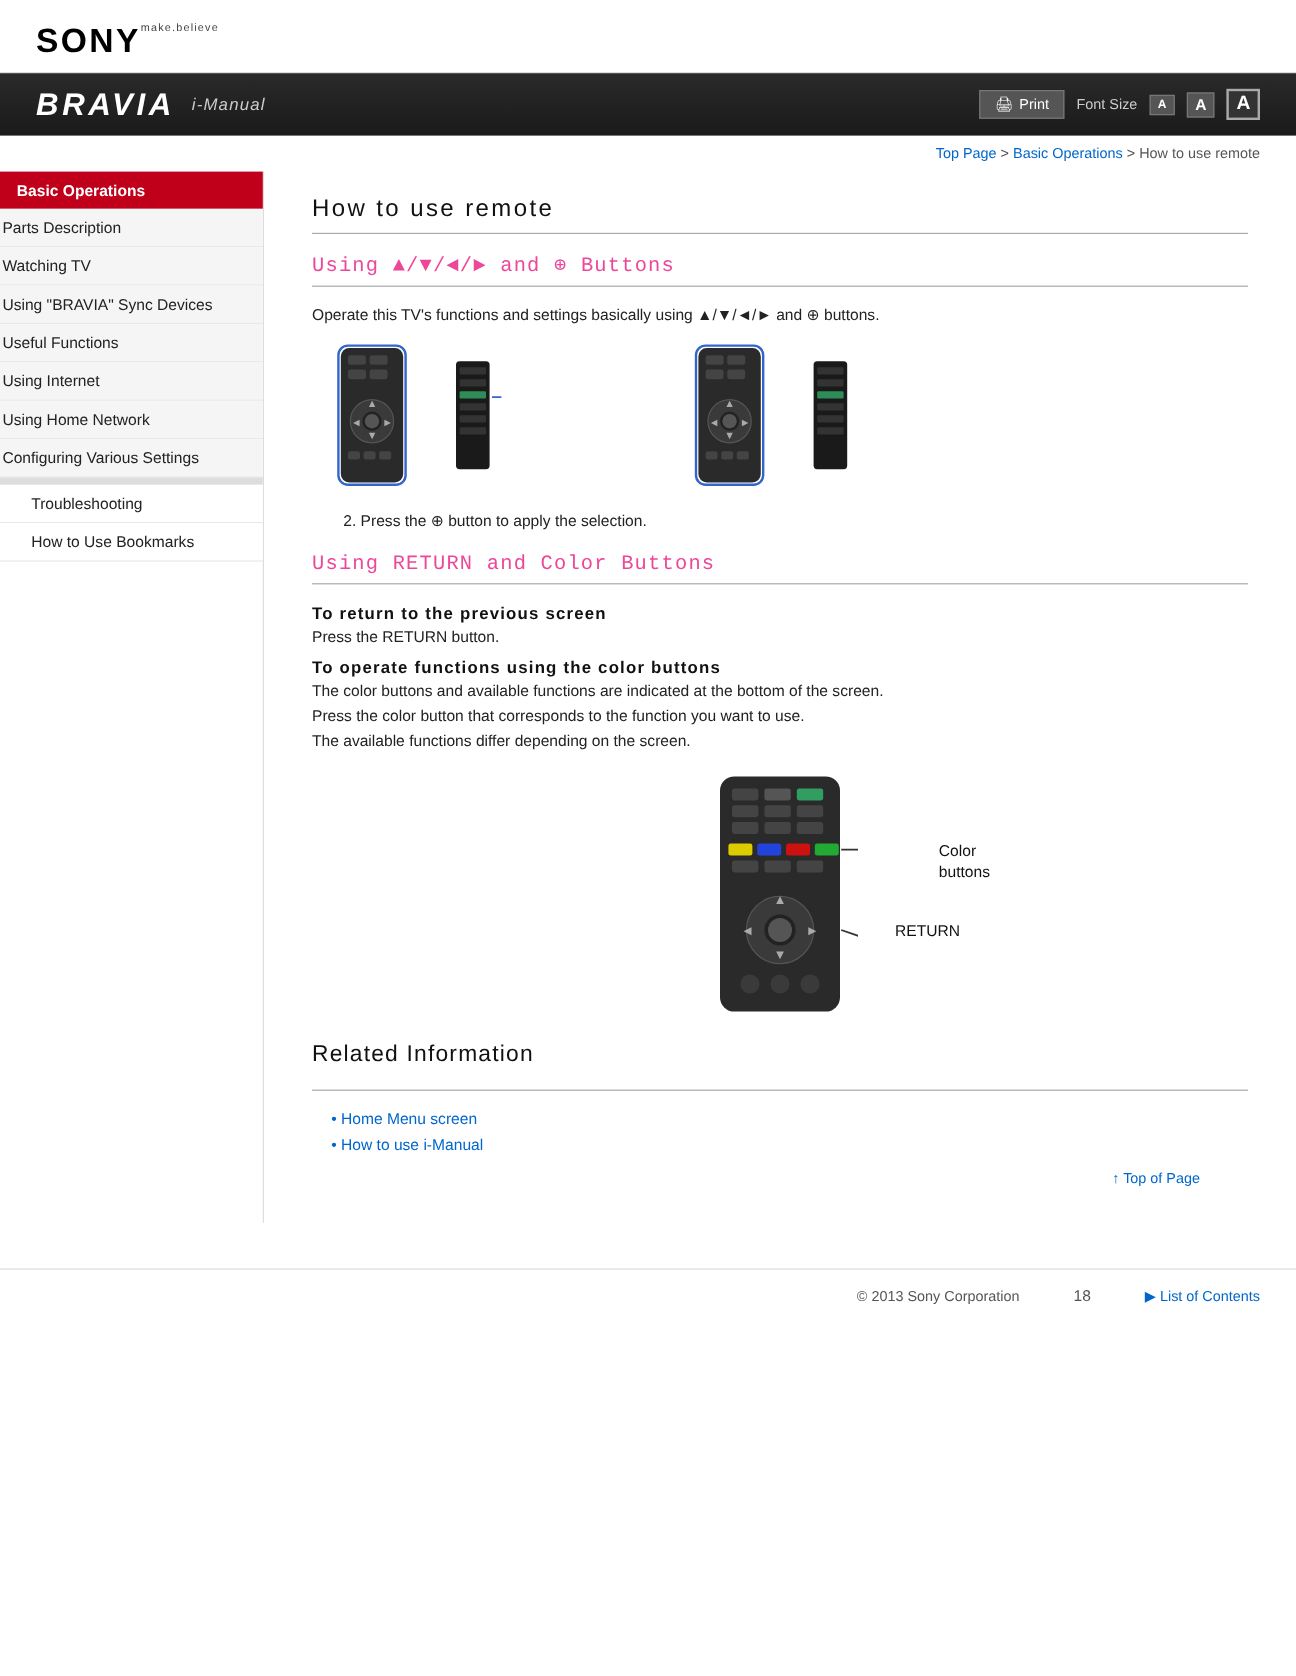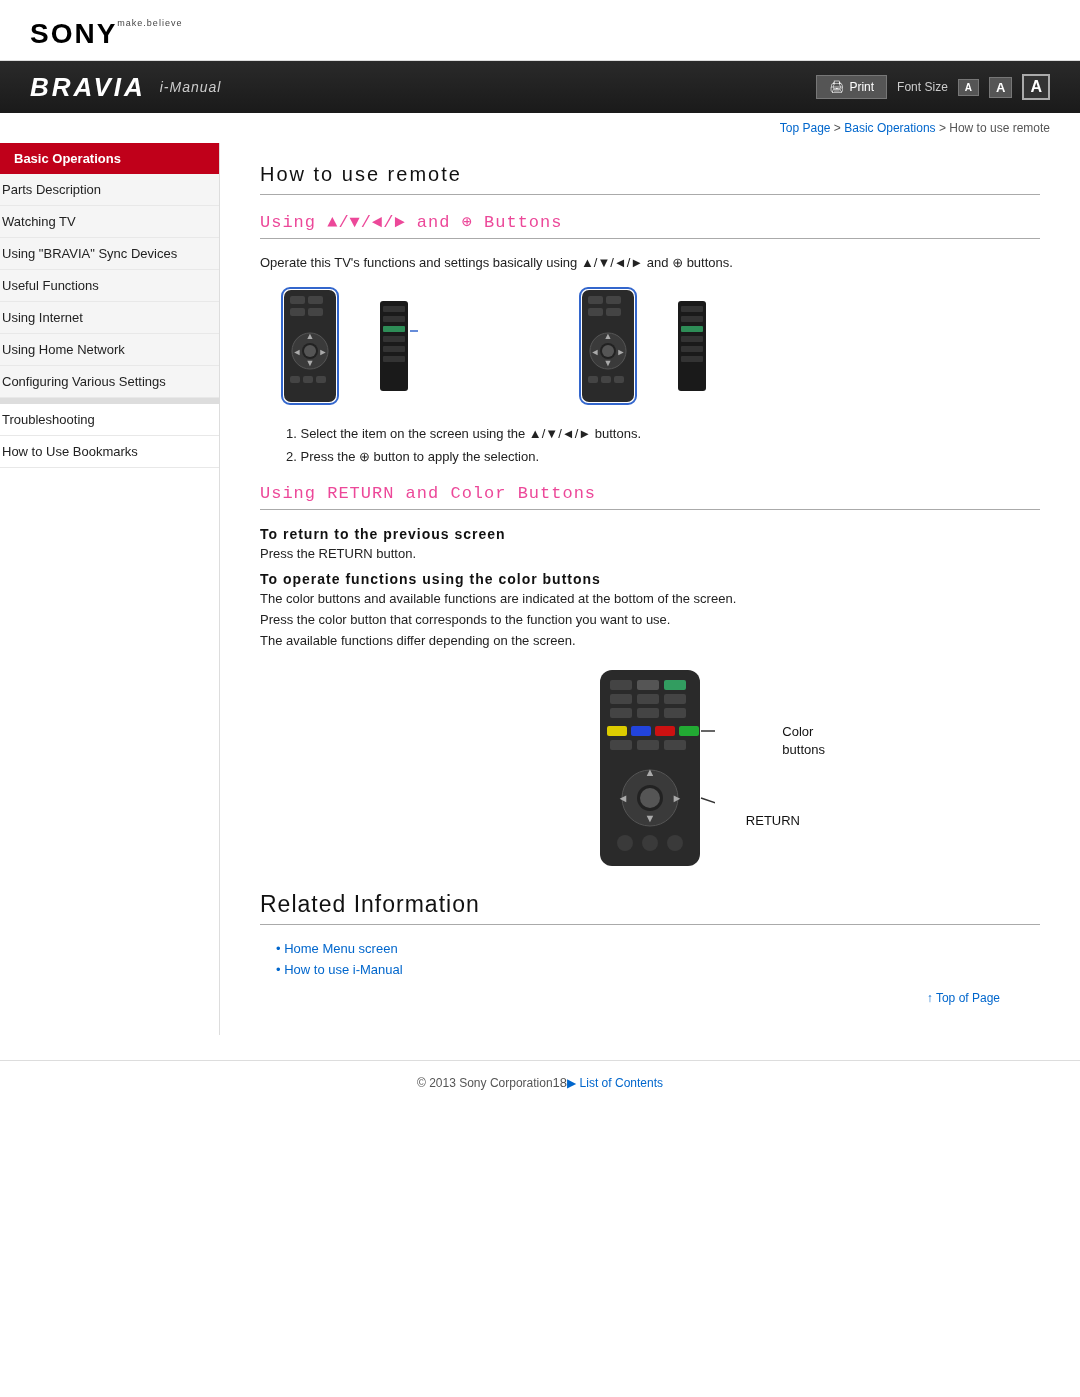--- a/index.html
+++ b/index.html
@@ -135,21 +135,21 @@
       border-bottom: 1px solid #e8e8e8;
       color: #222;
       cursor: pointer;
       background: #f5f5f5;
     }
     .sidebar-divider {
       height: 6px;
       background: #ddd;
     }
     .sidebar-item-plain {
-      padding: 8px 2px;
+      padding: 8px 26px;
       font-size: 13px;
       border-bottom: 1px solid #e8e8e8;
       color: #222;
       cursor: pointer;
       background: #fff;
     }
 
     
     .content-area {
       flex: 1;
@@ -235,24 +235,24 @@
       margin: 20px 0;
       position: relative;
     }
     .color-remote-container {
       position: relative;
       display: inline-block;
     }
 
     
     .related-title {
-      font-size: 23px;
+      font-size: 19px;
       font-weight: normal;
       letter-spacing: 1px;
-      margin-bottom: 6px;
+      margin-bottom: 18px;
       color: #111;
     }
     .related-links {
       margin-left: 16px;
       font-size: 13px;
     }
     .related-links li {
       list-style: none;
       margin-bottom: 6px;
     }
@@ -261,25 +261,26 @@
       color: #0066cc;
     }
     .related-links a {
       color: #0066cc;
       text-decoration: none;
     }
 
     
     .footer {
       display: flex;
-      justify-content: center;
+      justify-content: flex-end;
       align-items: center;
       padding: 14px 30px;
       border-top: 1px solid #ddd;
-      margin-top: 25px;
+      margin-top: 38px;
+      gap: 45px;
     }
     .footer-left {
       font-size: 12px;
       color: #555;
     }
     .footer-center {
       font-size: 13px;
       color: #555;
     }
     .footer-right {
@@ -419,21 +420,20 @@
           <rect x="5" y="30" width="22" height="6" rx="1" fill="#333"></rect>
           <rect x="5" y="40" width="22" height="6" rx="1" fill="#3a6" opacity="0.8"></rect>
           <rect x="5" y="50" width="22" height="6" rx="1" fill="#333"></rect>
           <rect x="5" y="60" width="22" height="6" rx="1" fill="#333"></rect>
           <rect x="5" y="70" width="22" height="6" rx="1" fill="#333"></rect>
         </svg>
       </div>
     </div>
 
     <ol class="steps-list">
-      <li data-num="1">Select the item on the screen using the ▲/▼/◄/► buttons.</li>
       <li data-num="2">Press the ⊕ button to apply the selection.</li>
     </ol>
 
     <h2 class="section-title">Using RETURN and Color Buttons</h2>
     <hr class="section-divider">
 
     <p class="subsection-title">To return to the previous screen</p>
     <p class="sub-body-text">Press the RETURN button.</p>
 
     <p class="subsection-title">To operate functions using the color buttons</p>
@@ -481,21 +481,21 @@
           <circle cx="90" cy="175" r="8" fill="#3a3a3a"></circle>
 
           <line x1="116" y1="63" x2="145" y2="63" stroke="#333" stroke-width="1.5"></line>
 
           <line x1="116" y1="130" x2="145" y2="140" stroke="#333" stroke-width="1.5"></line>
         </svg>
         
         <div style="position:absolute; right:-110px; top:55px; font-size:13px; color:#111; line-height:1.4;">
           Color<br>buttons
         </div>
-        <div style="position:absolute; right:-85px; top:145px; font-size:13px; color:#111;">
+        <div style="position:absolute; right:-85px; top:123px; font-size:13px; color:#111;">
           RETURN
         </div>
       </div>
     </div>
 
     <h2 class="related-title">Related Information</h2>
     <hr class="section-divider">
 
     <ul class="related-links">
       <li><a href="#">Home Menu screen</a></li>

